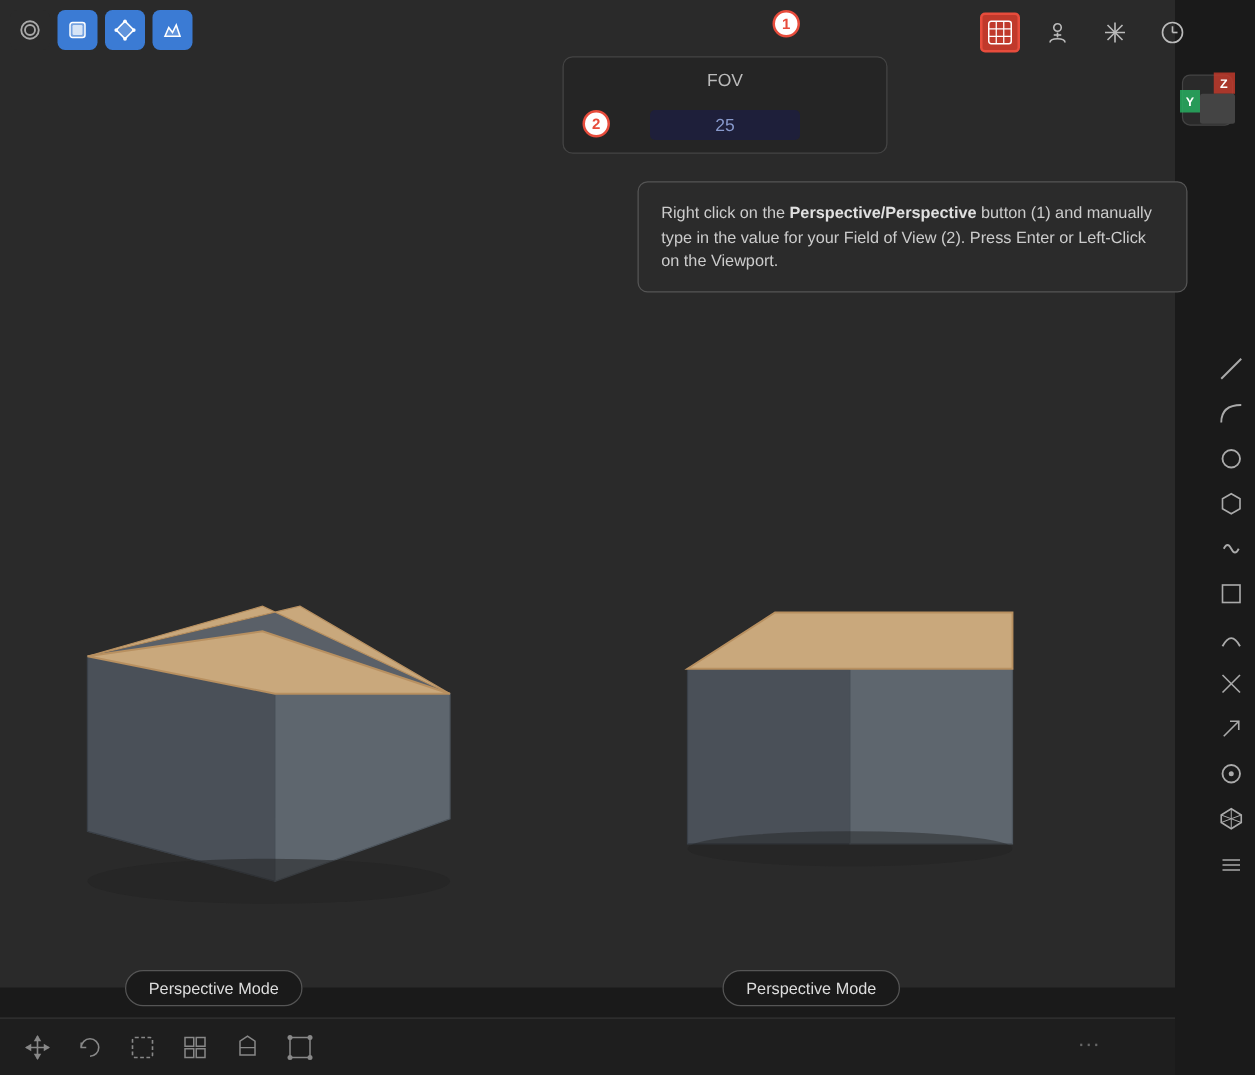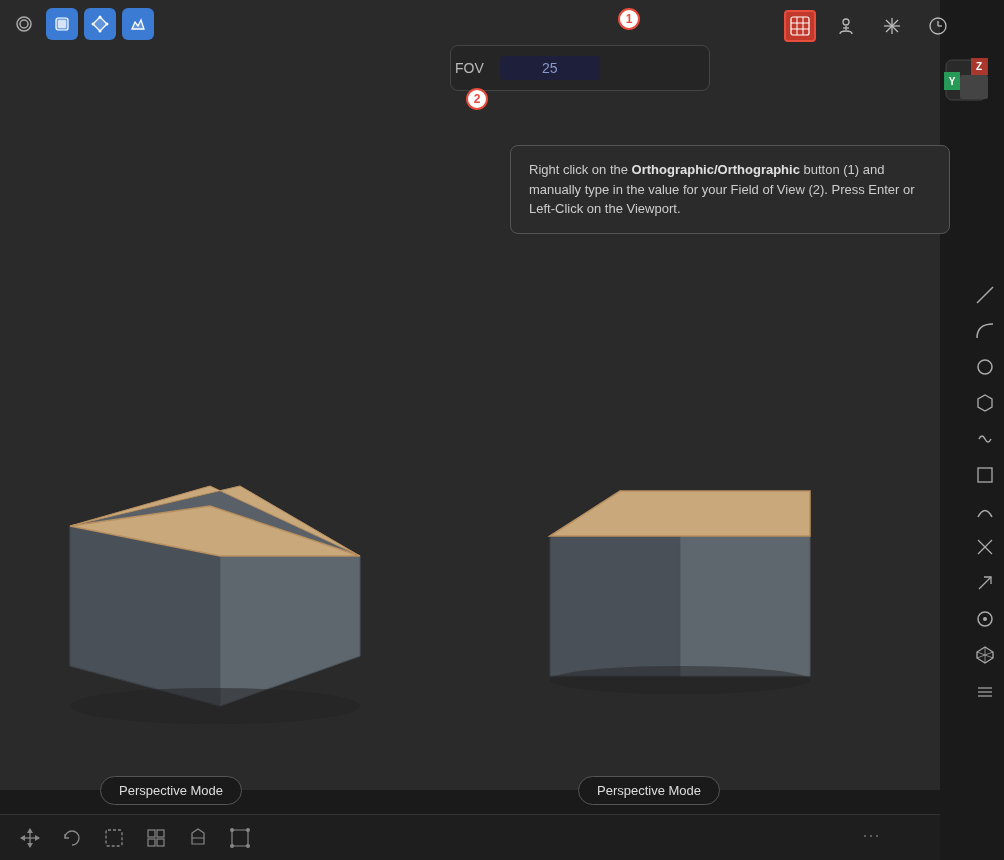--- a/index.html
+++ b/index.html
@@ -80,38 +80,39 @@
     }
 
     
     .fov-panel {
       position: absolute;
       top: 45px;
       left: 450px;
       background: #252525;
       border: 1px solid #444;
       border-radius: 8px;
-      padding: 10px 4px;
+      padding: 10px 32px;
       display: flex;
       align-items: center;
       gap: 16px;
       min-width: 260px;
+      flex-direction: column;
     }
     .fov-label {
       color: #bbb;
       font-size: 14px;
     }
     .fov-value {
       background: #1e1f3a;
       color: #8899cc;
       border: none;
       border-radius: 4px;
       padding: 4px 12px;
       font-size: 14px;
-      width: 100px;
+      width: 120px;
       text-align: center;
     }
 
     
     .badge-circle {
       width: 22px;
       height: 22px;
       border-radius: 50%;
       border: 2px solid #e74c3c;
       background: white;
@@ -346,21 +347,21 @@
   <span class="fov-label">FOV</span>
   <input class="fov-value" type="text" value="25" style="">
 </div>
 
 <div class="badge-circle badge-2">
   <span>2</span>
 </div>
 
 <div class="tooltip-box">
   <span>
-    Right click on the <b>Orthographic/Orthographic</b> button (1) and manually type in the value for your Field of View (2). Press Enter or Left-Click on the Viewport.
+    Right click on the <b>Perspective/Perspective</b> button (1) and manually type in the value for your Field of View (2). Press Enter or Left-Click on the Viewport.
   </span>
 </div>
 
 <div class="axis-gizmo">
   <svg width="60" height="60" viewBox="0 0 60 60">
 
     <rect x="10" y="10" width="40" height="40" rx="6" fill="#2a2a2a" stroke="#444"></rect>
 
     <polygon points="35,8 52,8 52,25 35,25" fill="#c0392b" opacity="0.85" rx="3"></polygon>
     <text x="43" y="20" fill="white" font-size="10" text-anchor="middle" font-weight="bold">Z</text>

